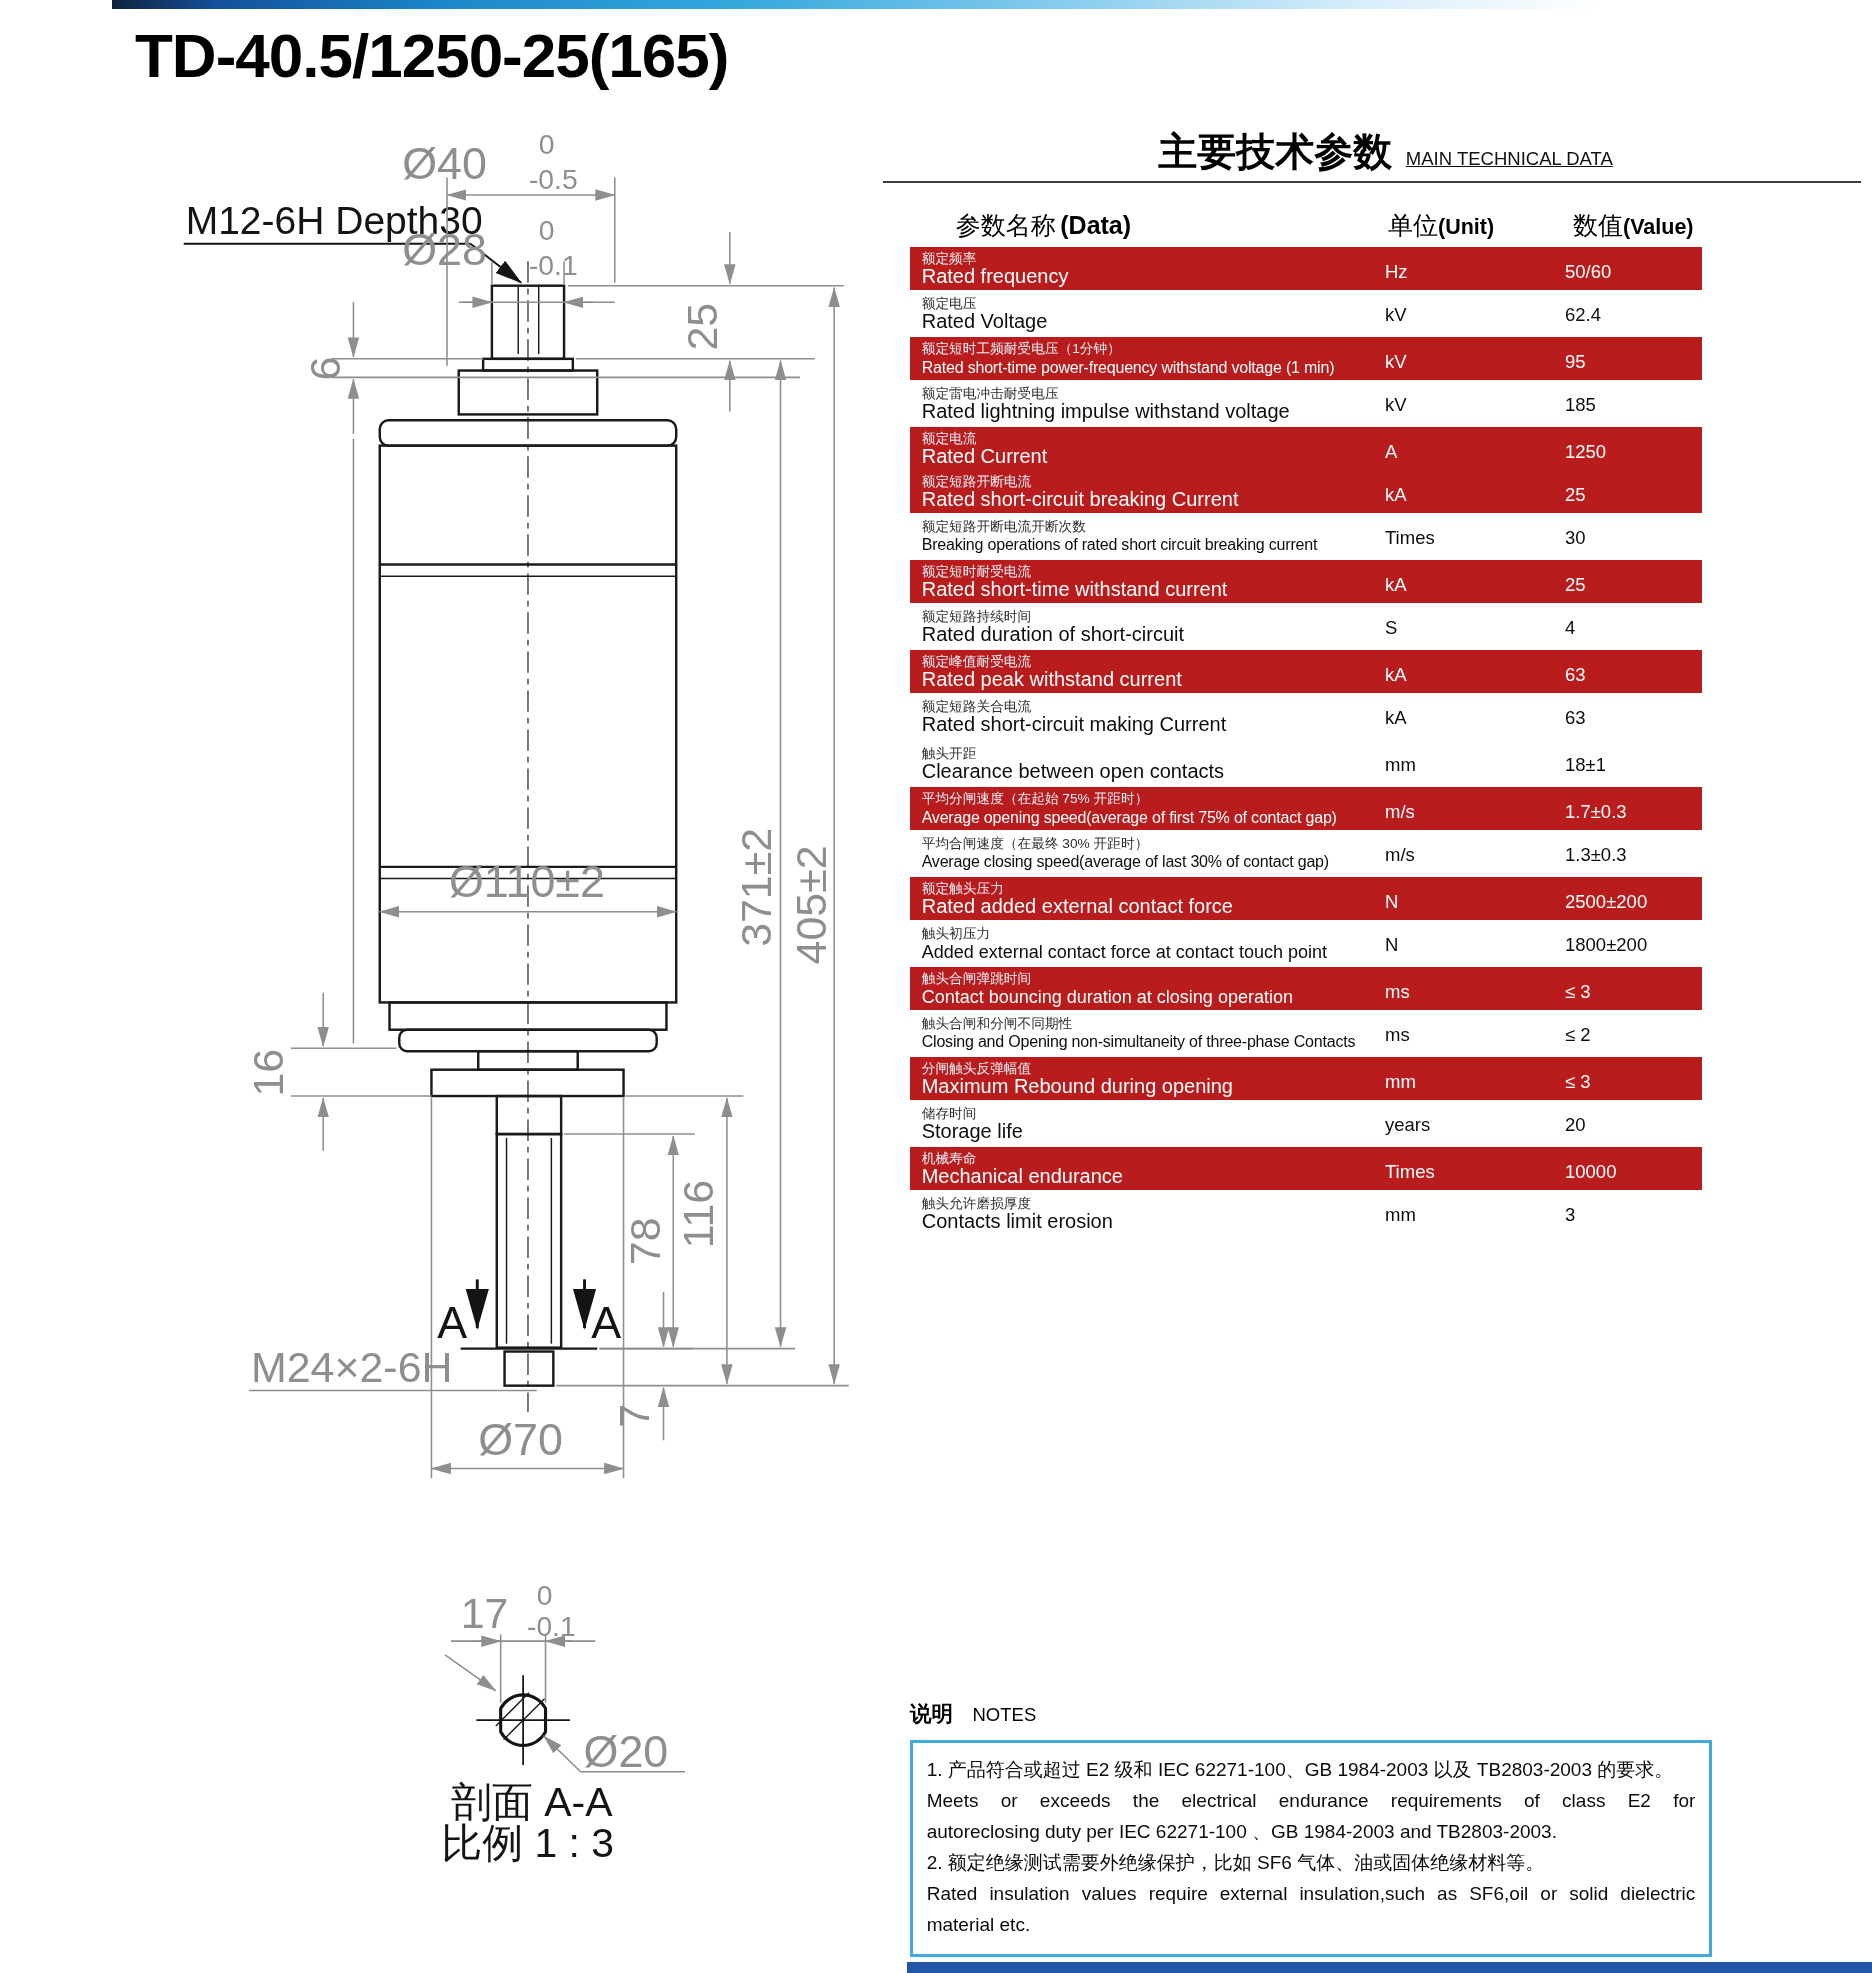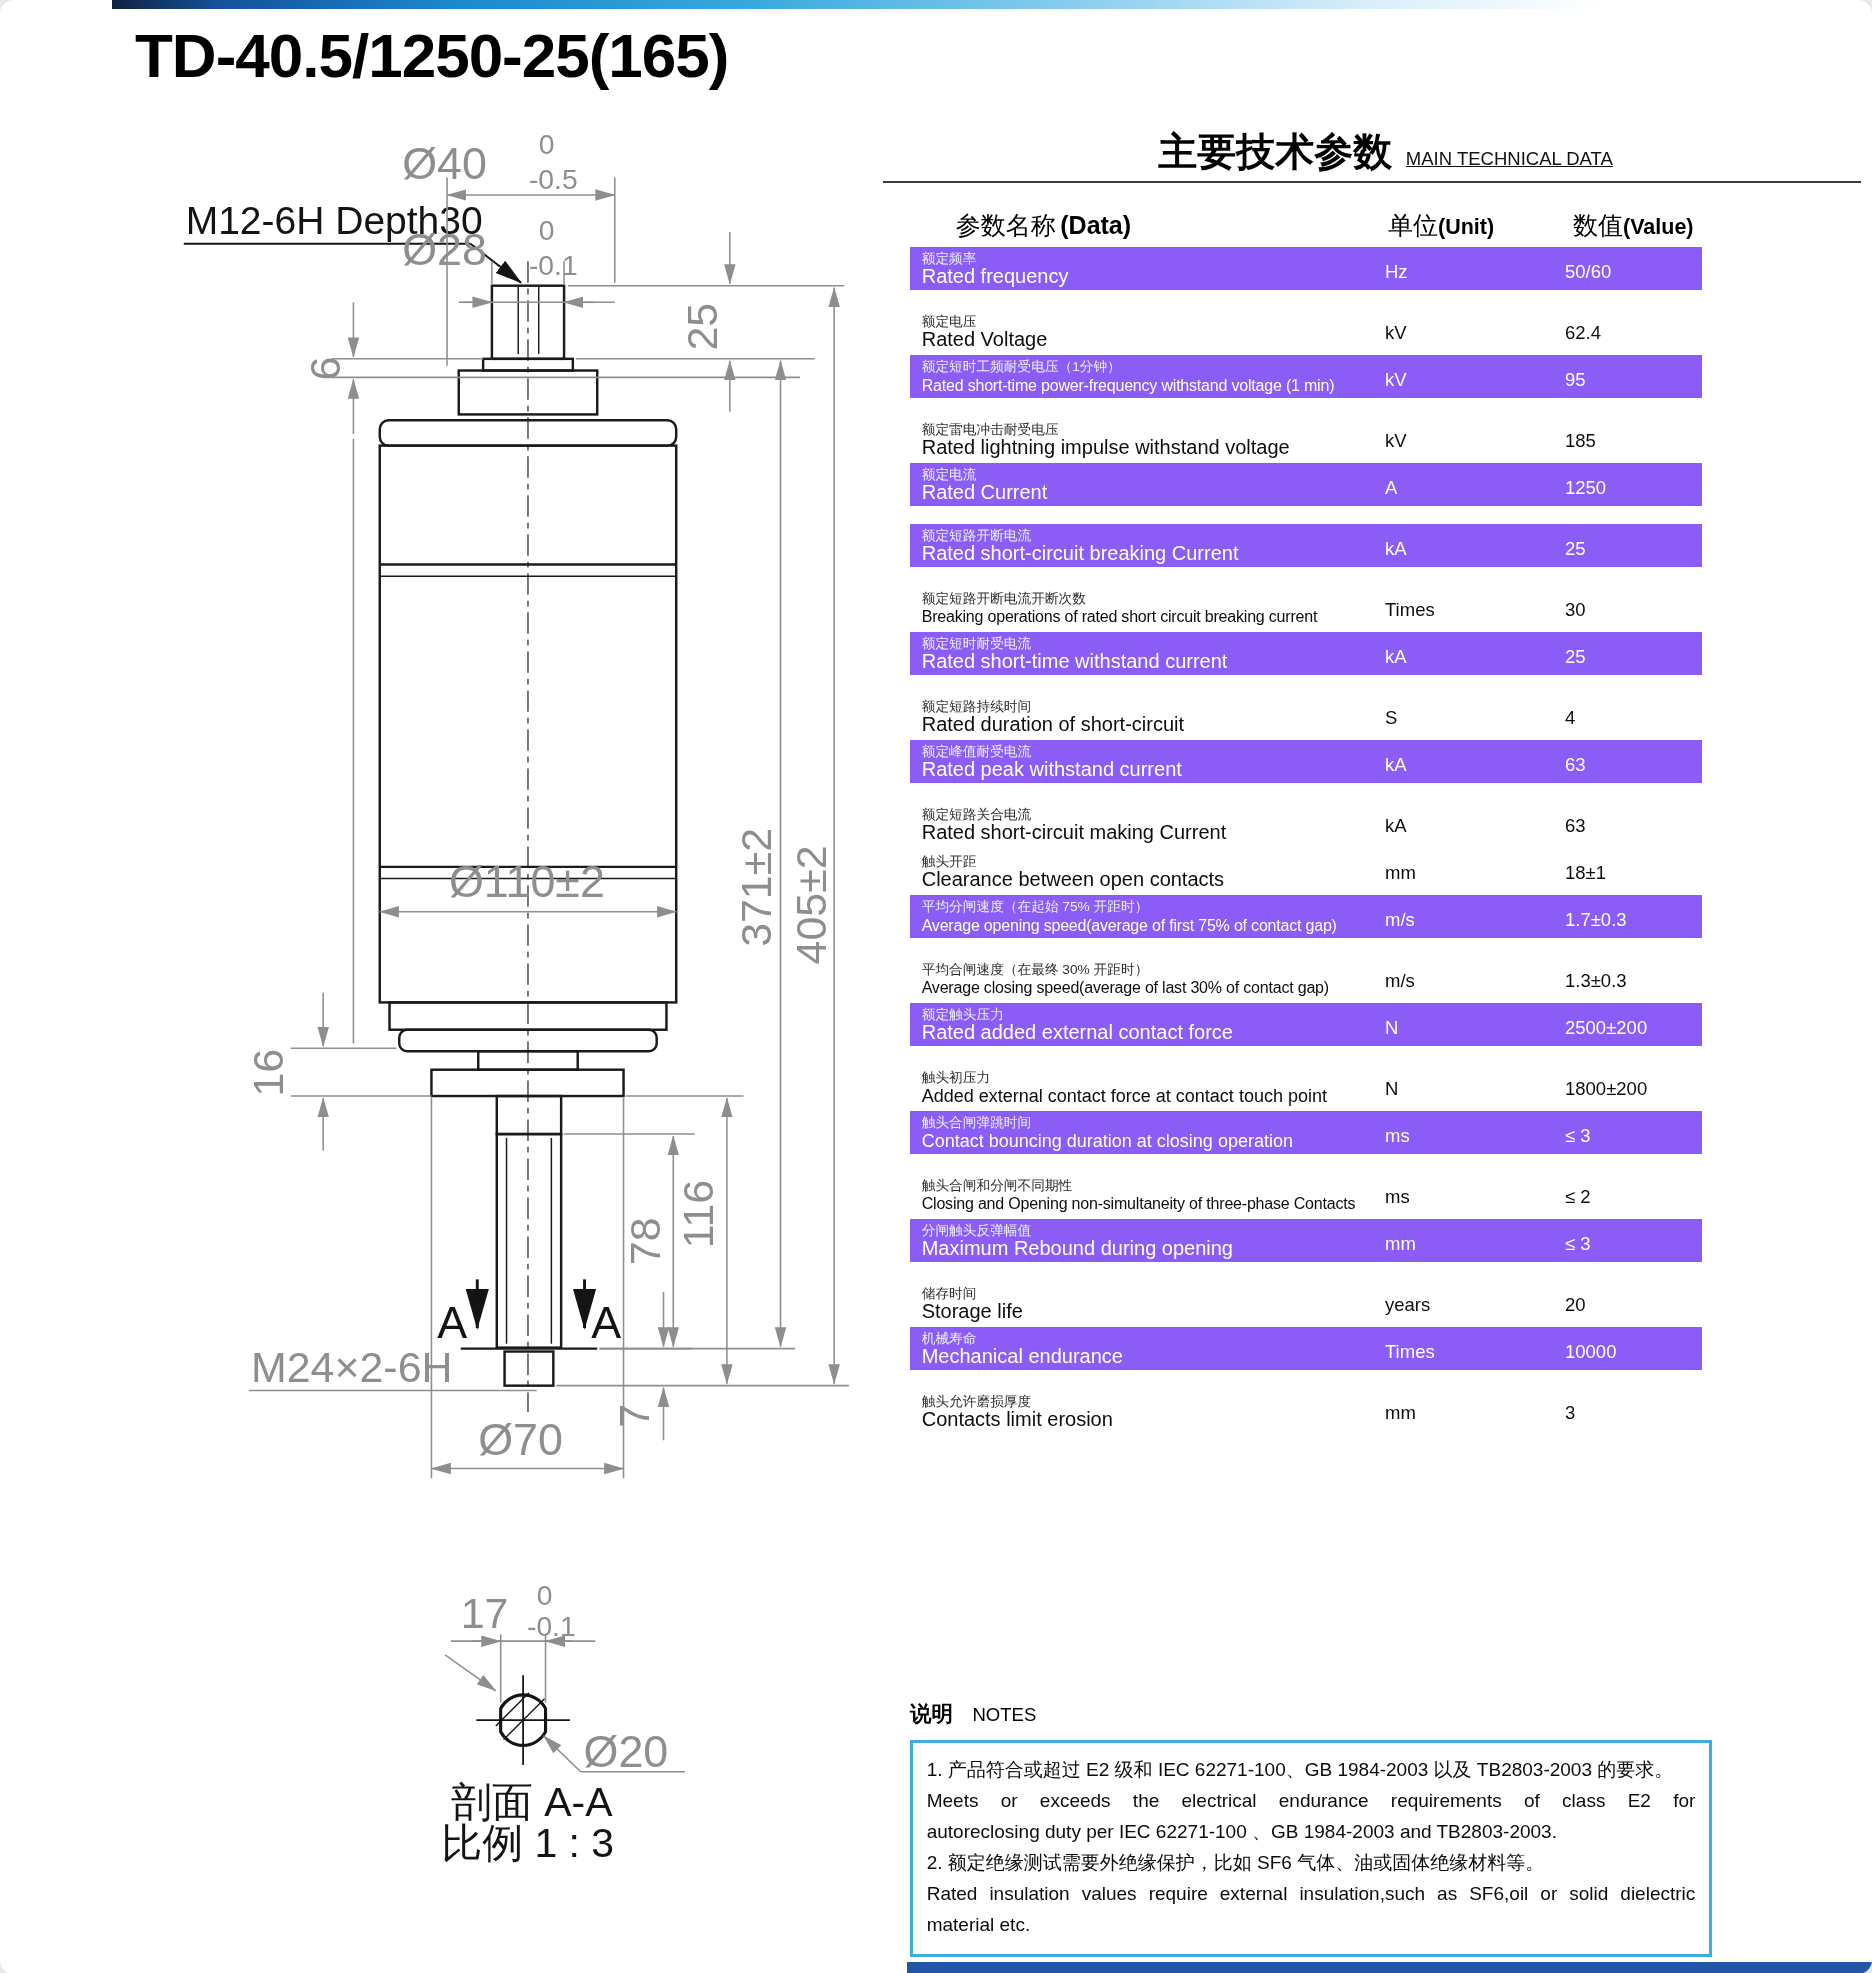--- a/index.html
+++ b/index.html
@@ -1,34 +1,34 @@
 <!DOCTYPE html>
 <html><head>
 <meta charset="utf-8">
 <style>
   html,body{margin:0;padding:0;background:#e8e8e8;}
   .page{position:relative;width:1872px;height:1974px;background:#ffffff;overflow:hidden;
-        font-family:"Liberation Sans","DejaVu Sans",sans-serif;color:#111;border-radius:14px;}
+        font-family:"Liberation Sans","DejaVu Sans",sans-serif;color:#111;}
   .topbar{position:absolute;left:112px;top:0;width:1492px;height:8.8px;
           background:linear-gradient(90deg,#10233f 0%,#14509b 7%,#1b87c9 22%,#35a8dd 42%,#8fd0ef 66%,#d8eefa 84%,#ffffff 100%);}
   .ptitle{position:absolute;left:135px;top:19.5px;font-size:62px;font-weight:bold;letter-spacing:-1px;color:#000;}
   
   .ttitle{position:absolute;left:910px;top:125px;width:951px;text-align:center;white-space:nowrap;}
   .ttitle .zh{font-size:39px;font-weight:bold;color:#000;}
   .ttitle .en{font-size:18.5px;color:#111;margin-left:13.7px;text-decoration:underline;}
   .thr{position:absolute;left:883px;top:181px;width:978px;border-top:2px solid #3c3c3c;height:0;}
   .tcols{position:absolute;left:910px;top:201px;width:792px;height:43px;}
   .tc{position:absolute;bottom:2px;white-space:nowrap;}
   .tc .czh{font-size:25px;font-weight:normal;color:#000;margin-left:36px;}
   .tc .cen{font-size:25px;font-weight:bold;color:#000;}
   .tc.u .cen,.tc.v .cen{font-size:21.5px;}
   .tc.d{left:9.8px;} .tc.u{left:442px;} .tc.v{left:627px;}
   .table-rows{position:absolute;left:910px;top:247px;width:792px;}
   .trow{position:relative;height:47px;box-sizing:border-box;color:#0d0d0d;}
-  .trow.blue{height:43px;margin-bottom:18px;background:#8b5cf6;color:#ffffff;}
+  .trow.blue{height:43px;margin-bottom:0;background:#b91c1c;color:#ffffff;}
   .trow .zh{position:absolute;left:11.7px;top:4.9px;font-size:13.7px;white-space:nowrap;color:#2e2e2e;}
   .trow.blue .zh{color:#e9f1fa;top:2.9px;}
   .trow .en{position:absolute;left:11.7px;top:19.5px;font-size:20px;white-space:nowrap;}
   .trow.blue .en{top:17.6px;}
   .trow .en.s2{font-size:18px;top:21.5px;} .trow.blue .en.s2{top:19.5px;}
   .trow .en.s1{font-size:16px;top:23.4px;letter-spacing:-0.2px;} .trow.blue .en.s1{top:21.5px;}
   .trow .unit{position:absolute;left:475px;top:13.7px;font-size:18.5px;}
   .trow .val{position:absolute;left:655px;top:13.7px;font-size:18.5px;}
   .trow .val.at-unit{left:475px;}
   

